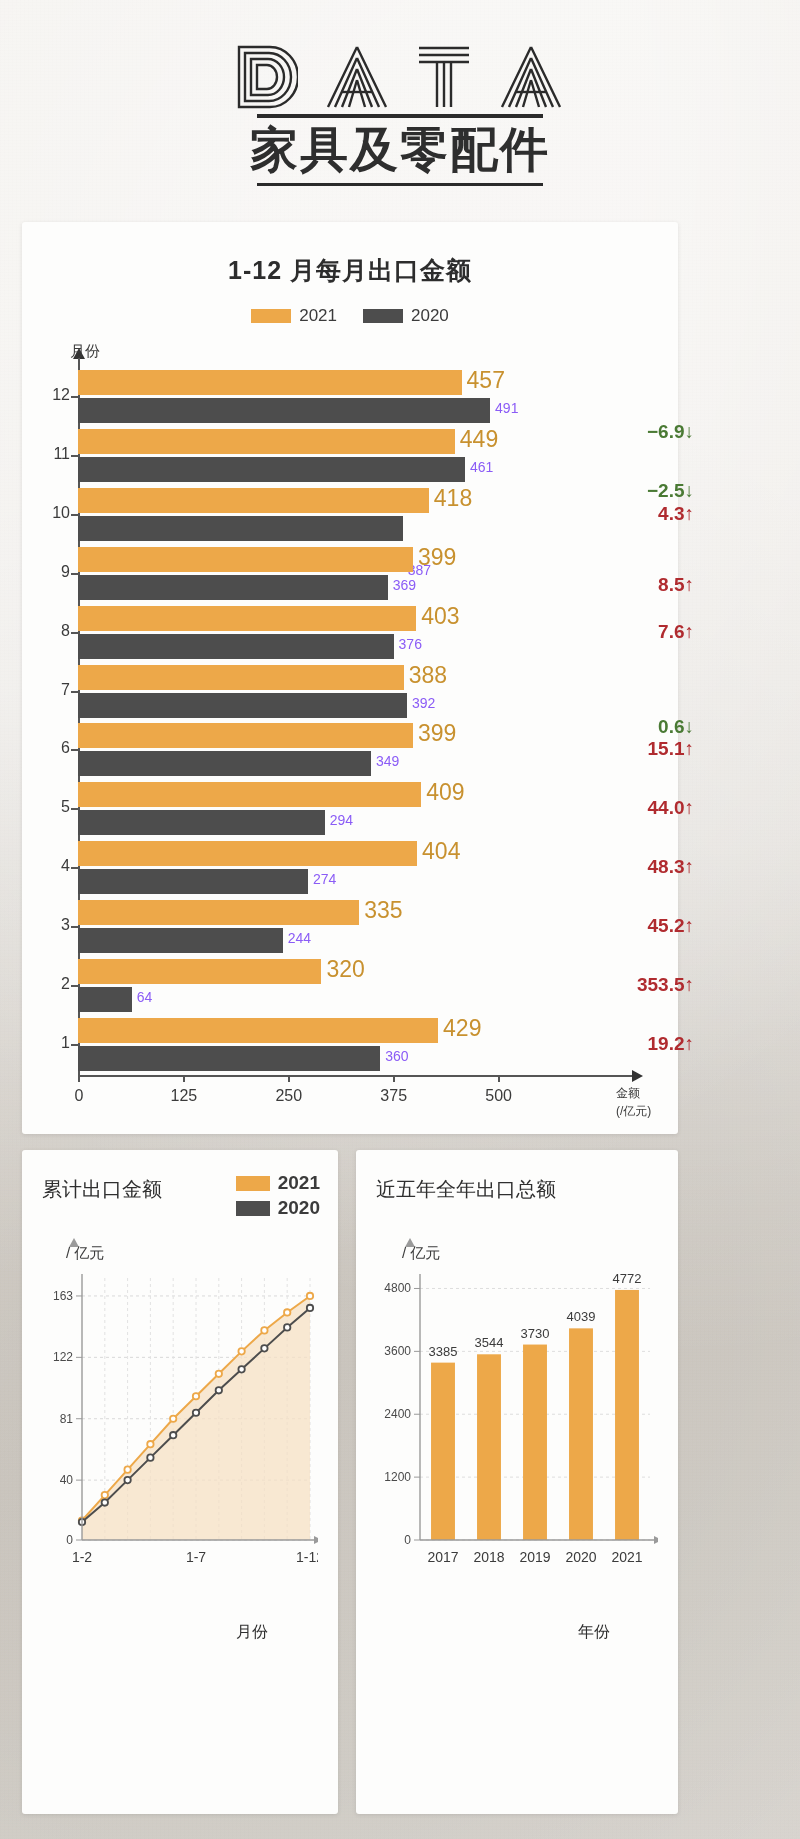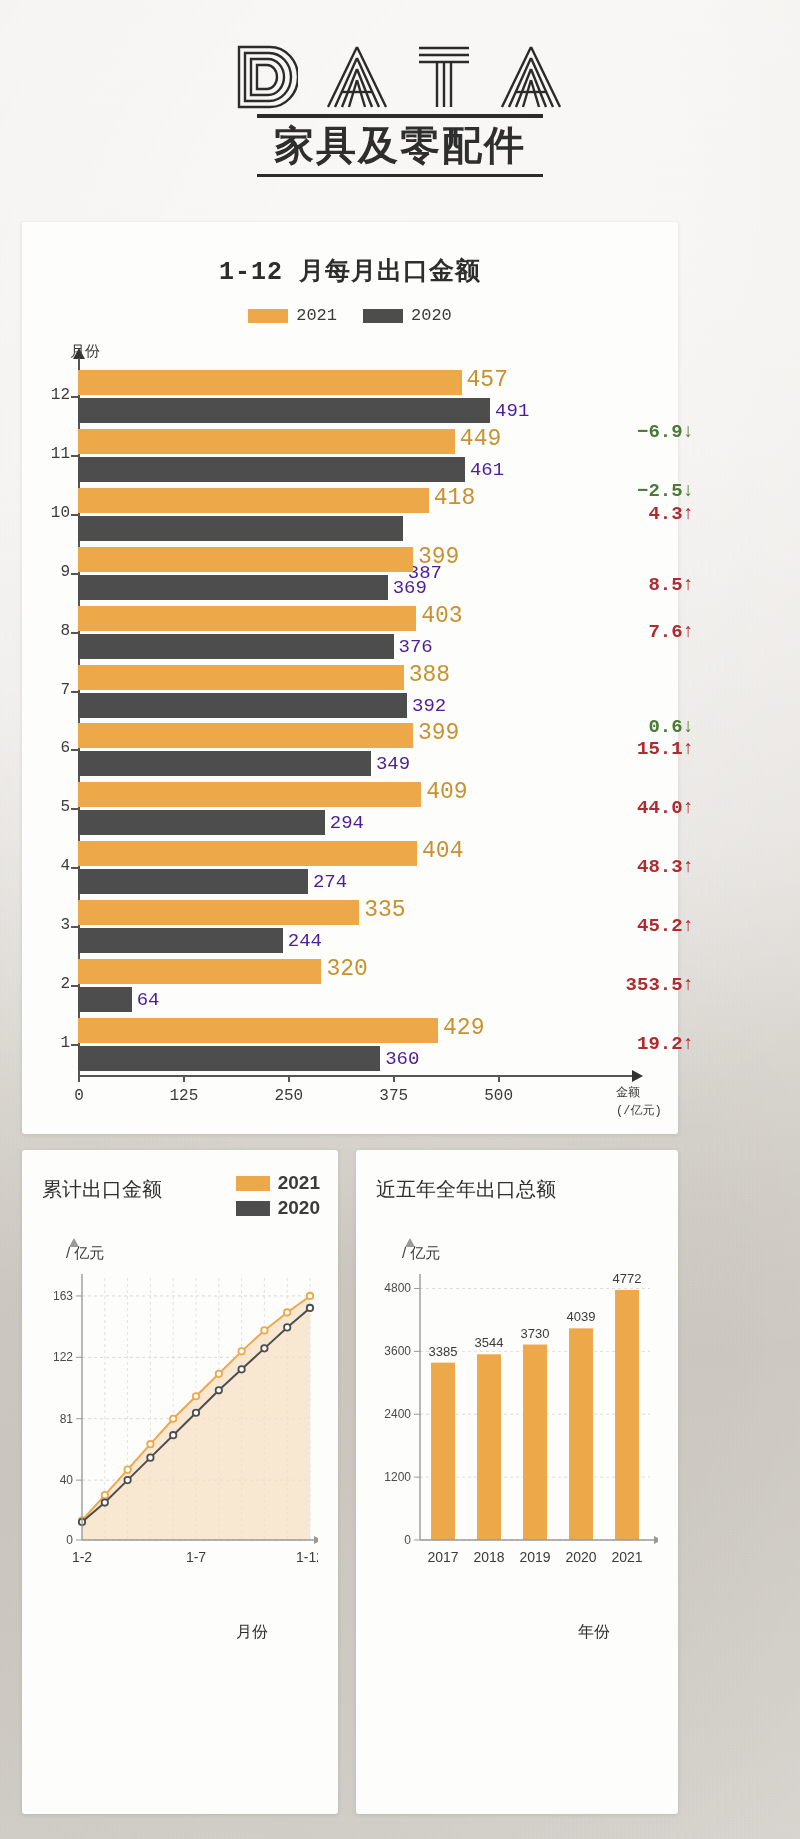--- a/index.html
+++ b/index.html
@@ -31,34 +31,34 @@
   .header{position:absolute;left:0;top:40px;width:800px;text-align:center;}
   .data-word{
     display:flex;justify-content:center;align-items:flex-end;gap:26px;
     height:70px;
   }
   .data-word svg{display:block;}
   .rule{
     width:286px;height:4px;background:#2b2b2b;margin:4px auto 0;
   }
   .cn-title{
-    font-size:40px;font-weight:bold;letter-spacing:2px;color:#2e2e2e;
+    font-size:48px;font-weight:bold;letter-spacing:2px;color:#2e2e2e;
     margin-top:4px;line-height:1.15;
     font-family:"Liberation Sans","DejaVu Sans",sans-serif;
   }
   .rule-bottom{
     width:286px;height:3px;background:#2b2b2b;margin:6px auto 0;
   }
 
   
   .card{
     position:absolute;background:#fdfdfc;border-radius:3px;
     box-shadow:0 1px 4px rgba(0,0,0,.10);
   }
-  #card-main{left:22px;top:222px;width:656px;height:912px;font-family:Liberation Mono, monospace;}
+  #card-main{left:22px;top:222px;width:656px;height:912px;}
   #card-cum{left:22px;top:1150px;width:316px;height:664px;}
   #card-year{left:356px;top:1150px;width:322px;height:664px;}
 
   
   .main-title{
     position:absolute;left:0;top:32px;width:656px;text-align:center;
     font-size:25px;font-weight:bold;color:#2d2d2d;letter-spacing:1px;
   }
   .legend-main{
     position:absolute;left:0;top:84px;width:656px;
@@ -101,21 +101,21 @@
     position:absolute;left:-34px;font-size:16px;color:#3b3b3b;width:26px;text-align:right;
   }
   .tick-dash{position:absolute;left:-7px;width:7px;height:2px;background:#555;}
   .bar{position:absolute;left:0;height:25px;}
   .bar.y{background:#eda849;}
   .bar.g{background:#4d4d4d;}
   .bar-val{
     position:absolute;font-size:21px;white-space:nowrap;
   }
   .bar-val.y{color:#c8912f;font-size:23px;}
-  .bar-val.g{color:#4c1d95;font-size:19px;}
+  .bar-val.g{color:#8b5cf6;font-size:14px;}
   .growth{
     position:absolute;font-size:19px;font-weight:bold;white-space:nowrap;
     text-align:right;width:92px;
   }
   .growth.up{color:#b02b2f;}
   .growth.down{color:#4a7a34;margin-top:36px;}
 
   .xticks{position:absolute;left:0;top:853px;width:656px;height:40px;}
   .xt{position:absolute;top:0;}
   .xt i{position:absolute;left:0;top:0;width:2px;height:7px;background:#555;display:block;}

